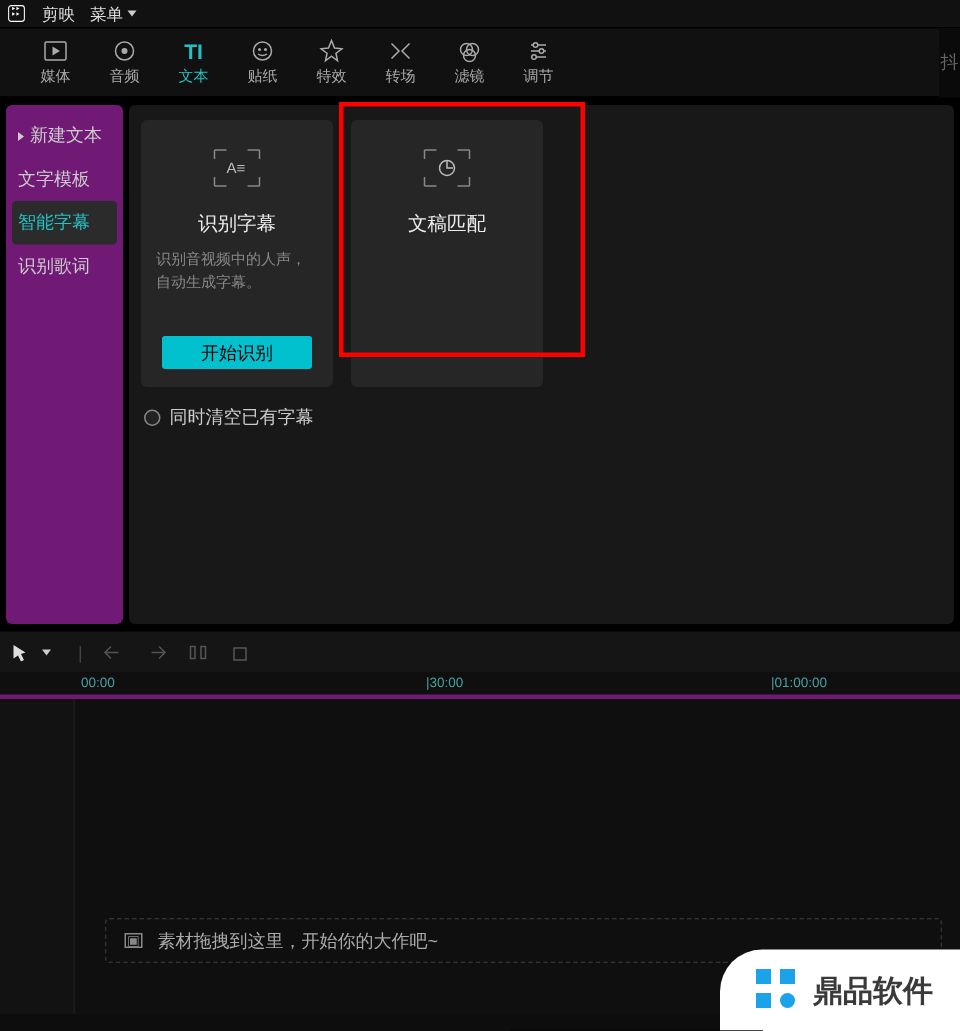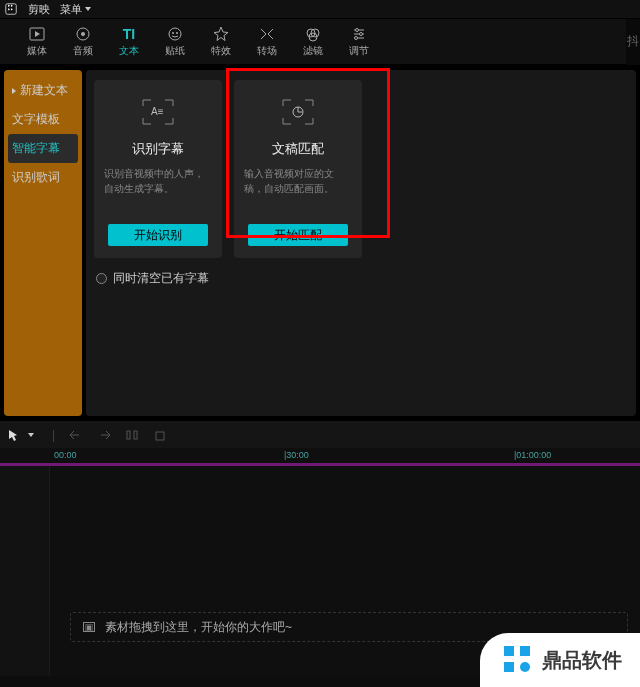--- a/index.html
+++ b/index.html
@@ -60,21 +60,21 @@
   
   .workspace {
     display:flex;
     height: 356px;
     background:#000;
     padding: 6px 4px 4px 4px;
     gap:4px;
   }
   .left-col {
     width: 78px;
-    background: #a16207;
+    background: #701a75;
     border-radius: 4px;
     padding: 6px 0;
   }
   .side-item {
     display:flex; align-items:center;
     padding: 6px 8px;
     font-size: 12px;
     color: #ccc;
     cursor:pointer;
   }
@@ -333,22 +333,20 @@
 
       <div class="card">
         <div class="card-icon">
           <svg width="36" height="30">
               <path d="M3 3h8M25 3h8M3 27h8M25 27h8M3 3v6M33 3v6M3 27v-6M33 27v-6" stroke="#888" fill="none"></path>
               <circle cx="18" cy="15" r="5" fill="none" stroke="#bbb"></circle>
               <path d="M18 10v5h4" stroke="#bbb" fill="none"></path>
             </svg>
         </div>
         <div class="card-title">文稿匹配</div>
-        <div class="card-desc">输入音视频对应的文稿，自动匹配画面。</div>
-        <button class="card-btn">开始匹配</button>
       </div>
     </div>
 
     <div class="highlight-box"></div>
 
     <div class="check-row">
       <span class="cbx"></span>
       <span>同时清空已有字幕</span>
     </div>
   </div>

